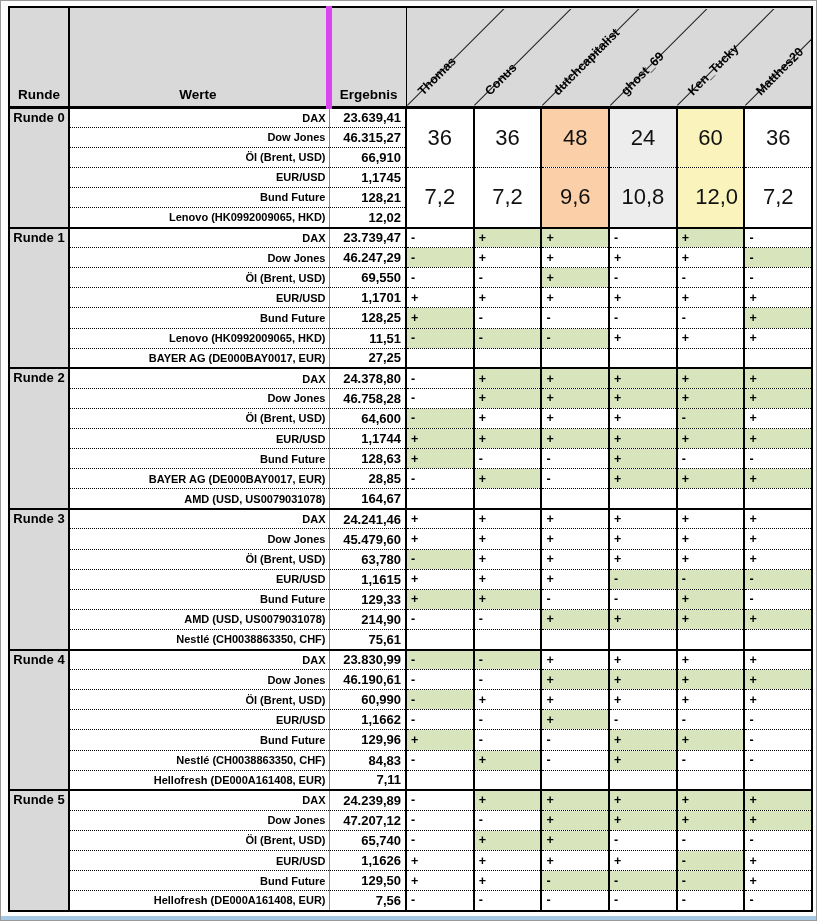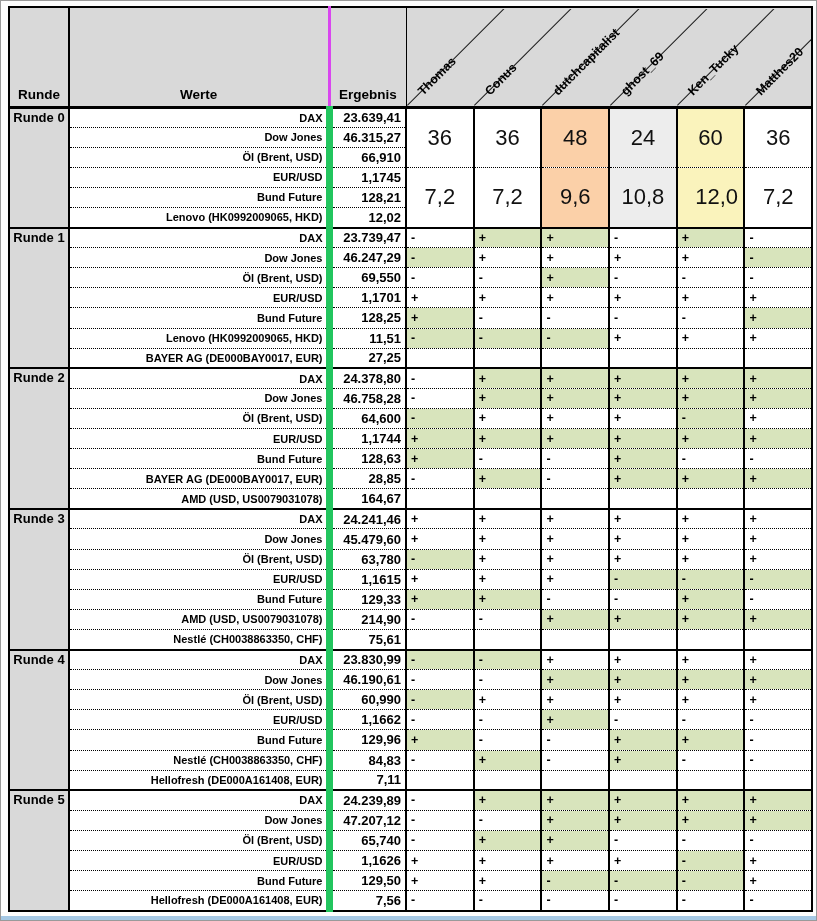--- a/index.html
+++ b/index.html
@@ -7,34 +7,34 @@
         border:1px solid #9a9a9a;background:#fdfdfd;overflow:hidden;}
   .sheet{position:absolute;left:7px;top:5px;}
   table{border-collapse:collapse;table-layout:fixed;border:2px solid #000;background:#fff;}
   th,td{padding:0;box-sizing:border-box;overflow:hidden;}
   tr.datarow{height:20.1px;}
   
   tr.hdr th{background:var(--gray);vertical-align:bottom;font-size:13.5px;font-weight:700;
             border-bottom:3px solid #000;height:100px;color:#000;}
   th.h-runde,th.h-werte,th.h-erg{padding-bottom:4px;text-align:center;}
   th.h-werte{border-left:2px solid #000;}
-  th.h-erg{border-left:3px solid #d946ef;}
+  th.h-erg{border-left:6px solid #d946ef;}
   th.h-players{border-left:1px solid #000;padding:0;vertical-align:bottom;}
   .pstrip{position:relative;height:97px;overflow:hidden;}
   .diag{position:absolute;bottom:0;height:0;width:138px;border-top:1px solid #1c1c1c;
         transform-origin:0 0;transform:rotate(-45deg);}
   .pname{position:absolute;font-size:12.5px;font-weight:700;white-space:nowrap;color:#000;
          transform-origin:0 100%;transform:rotate(-45deg);}
   
   td.runde{background:var(--gray);border-right:2px solid #000;vertical-align:top;
            text-align:center;font-weight:700;font-size:13px;padding-top:1px;}
   td.cname{font-weight:700;font-size:11px;text-align:right;padding:0 3px;
            border-bottom:1px dotted #000;white-space:nowrap;}
   td.cres{font-weight:700;font-size:13px;text-align:right;padding:0 4px;
-          border-left:7px solid #22c55e;border-bottom:1px dotted #000;white-space:nowrap;}
+          border-left:1px solid #22c55e;border-bottom:1px dotted #000;white-space:nowrap;}
   td.sign{font-weight:700;font-size:12.5px;text-align:left;padding:0 4px;
           border-left:2px solid #000;border-bottom:1px dotted #000;vertical-align:middle;}
   td.sign.g{background:var(--green);}
   td.score{font-size:22px;font-weight:400;text-align:center;vertical-align:middle;
            border-left:2px solid #000;border-bottom:1px dotted #000;color:#111;}
   tr.sec-top td{border-top:2.5px solid #000;}
   .bluebar{position:absolute;left:0;right:0;bottom:0;height:4px;background:var(--blue);}
 </style>
 </head>
 <body>

